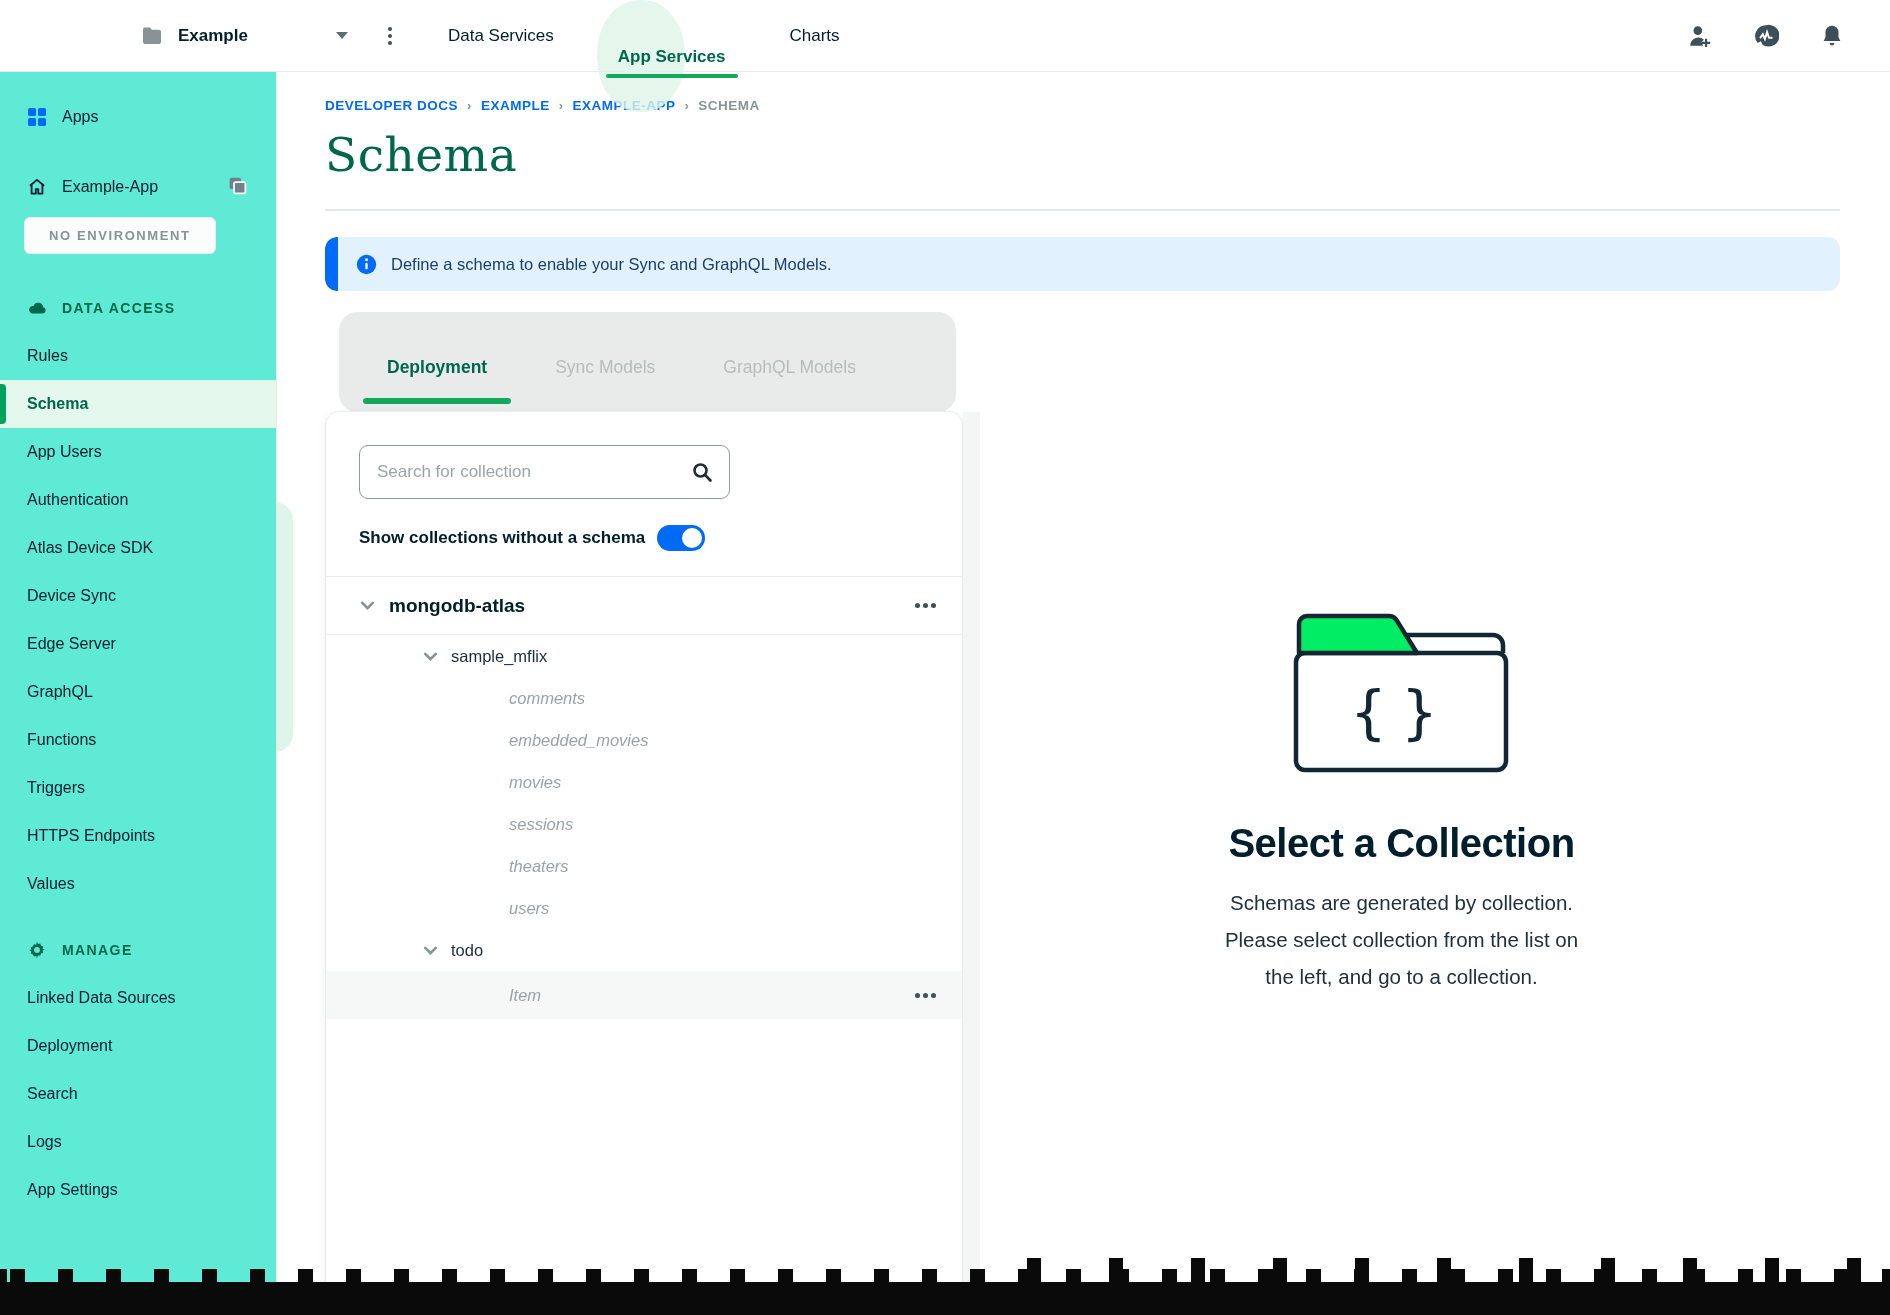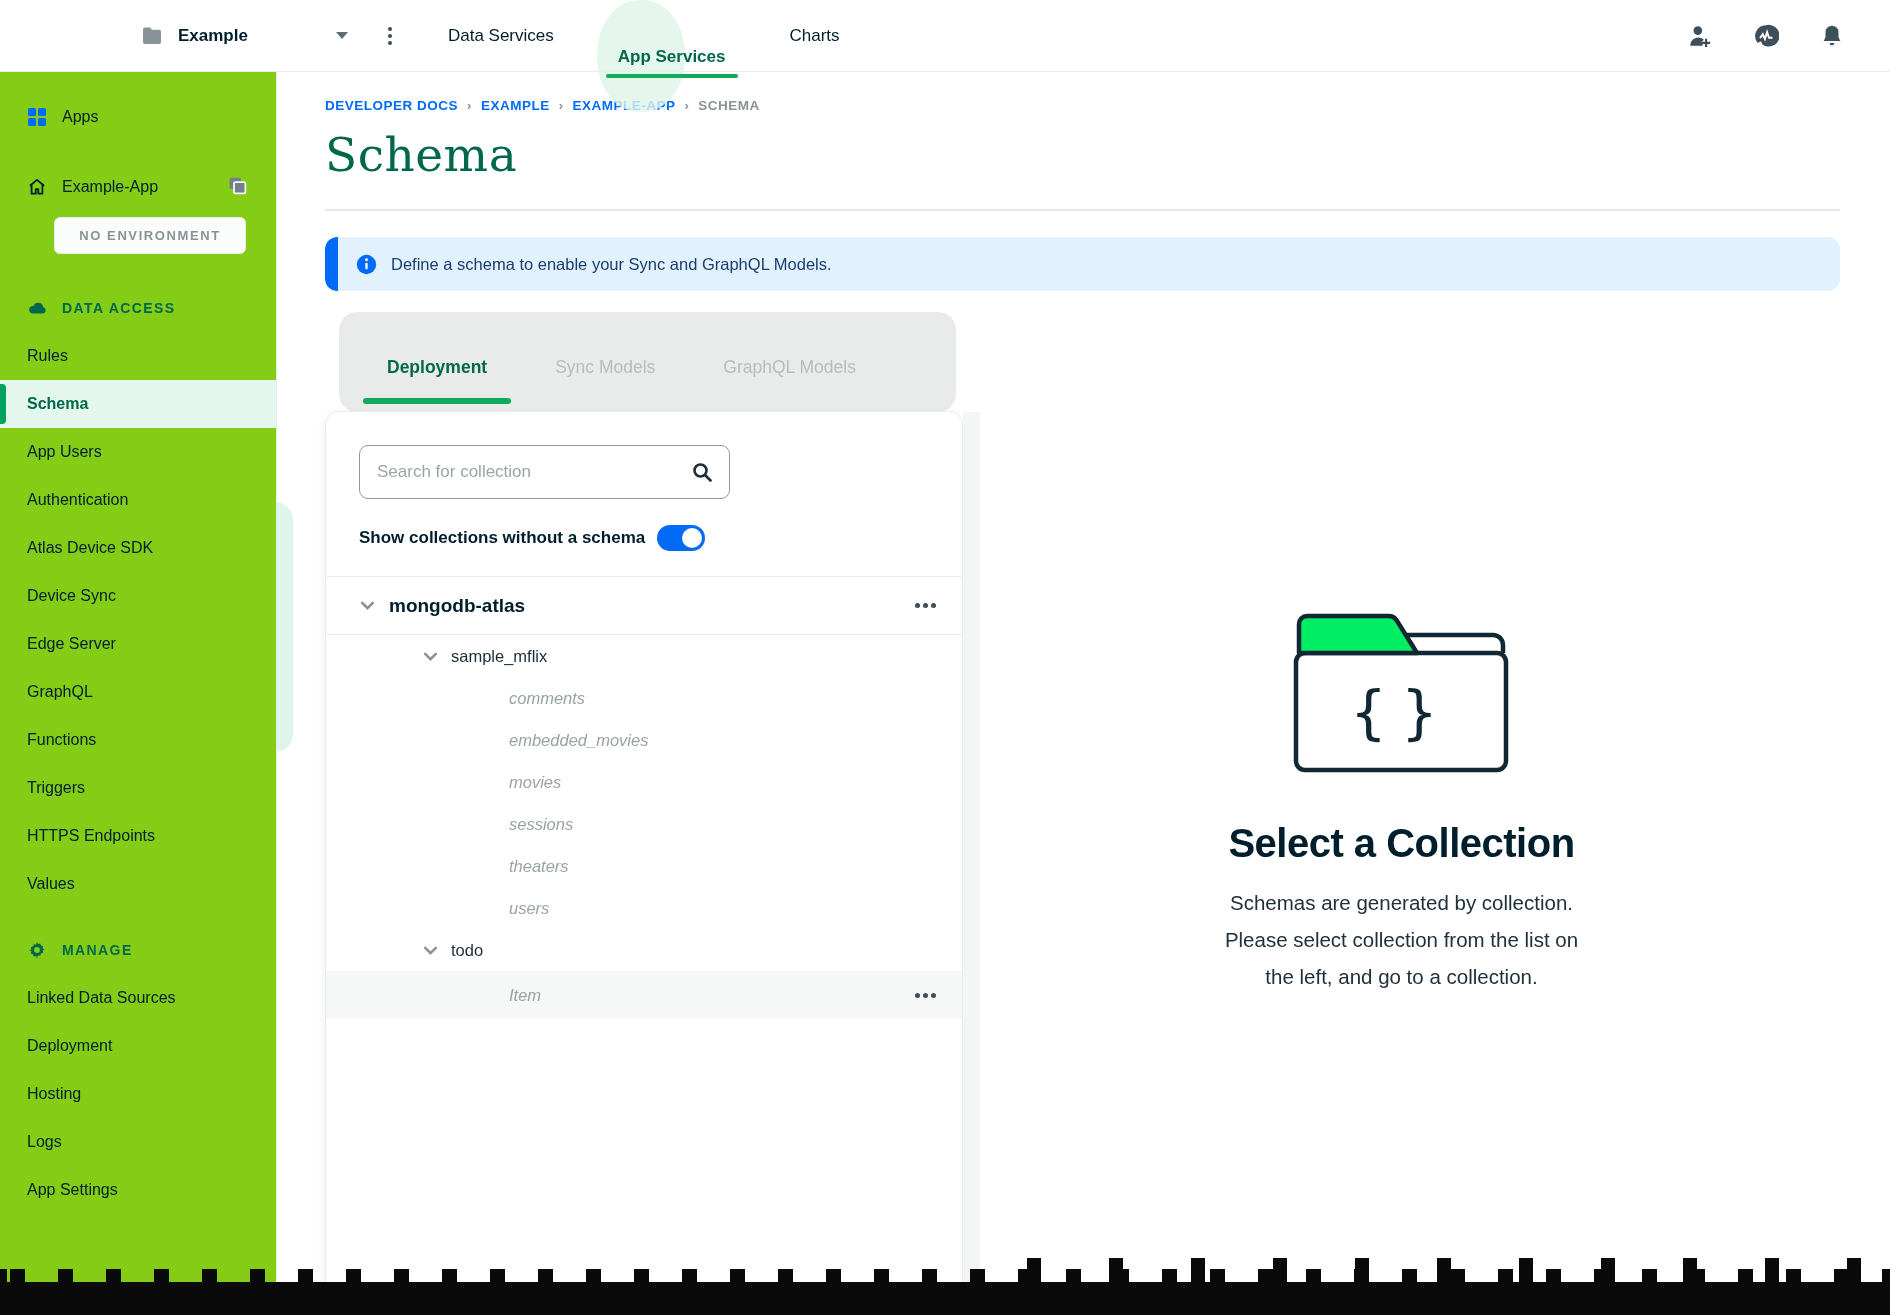--- a/index.html
+++ b/index.html
@@ -25,22 +25,22 @@
   .nav-item.active::after { content:""; position:absolute; left:-12px; right:-12px; bottom:14px;
                             height:4px; border-radius:2px; background:#12A95C; }
   .top-spacer { flex:1; }
   .top-icons { display:flex; align-items:center; gap:40px; }
   .top-icons svg { width:26px; height:26px; cursor:pointer; }
 
   
   .layout { display:flex; height:1243px; }
 
   
-  .sidebar { position:relative; z-index:20; width:277px; flex:0 0 277px; background:#84cc16;
-             border-right:1px solid #E8EDEB; padding-top:21px; font-size:16px;text-align:center; }
+  .sidebar { position:relative; z-index:20; width:277px; flex:0 0 277px; background:#5eead4;
+             border-right:1px solid #E8EDEB; padding-top:21px; font-size:16px; }
   .side-row { display:flex; align-items:center; height:48px; padding-left:27px; cursor:pointer; }
   .side-row svg { width:20px; height:20px; margin-right:15px; flex:0 0 auto; }
   .app-row { margin-top:22px; justify-content:flex-start; }
   .app-row .copy { margin-left:auto; margin-right:28px; }
   .app-row .copy svg { width:21px; height:21px; margin:0; }
   .env-badge { display:inline-block; margin:6px 0 0 24px; padding:10px 24px; border:1px solid #E8EDEB;
                border-radius:6px; background:#FBFCFC; color:#889397; font-size:13px; font-weight:700;
                letter-spacing:1.6px; }
   .section-head { display:flex; align-items:center; height:48px; padding-left:27px; color:#00684A;
                   font-weight:700; font-size:14px; letter-spacing:1.4px; }
@@ -222,21 +222,21 @@
       <div class="side-item">Values</div>
 
       <div class="section-head sec-manage">
         <svg viewBox="0 0 24 24">
           <path fill="#00684A" fill-rule="evenodd" d="M12 2.2l1.1 2.5 2.7-.6 1 2.6 2.6 1-.6 2.7 2.5 1.1-2.5 1.1.6 2.7-2.6 1-1 2.6-2.7-.6L12 21.8l-1.1-2.5-2.7.6-1-2.6-2.6-1 .6-2.7L2.7 12.5l2.5-1.1-.6-2.7 2.6-1 1-2.6 2.7.6L12 2.2zm0 6.3a3.5 3.5 0 1 0 0 7 3.5 3.5 0 0 0 0-7z"></path>
         </svg>
         <span>MANAGE</span>
       </div>
       <div class="side-item">Linked Data Sources</div>
       <div class="side-item">Deployment</div>
-      <div class="side-item">Hosting</div>
+      <div class="side-item">Search</div>
       <div class="side-item">Logs</div>
       <div class="side-item">App Settings</div>
     </div>
 
     <div class="main">
       <div class="blob-side"></div>
 
       <div class="breadcrumb">
         <span class="crumb-link">DEVELOPER DOCS</span>
         <span class="crumb-sep">›</span>

